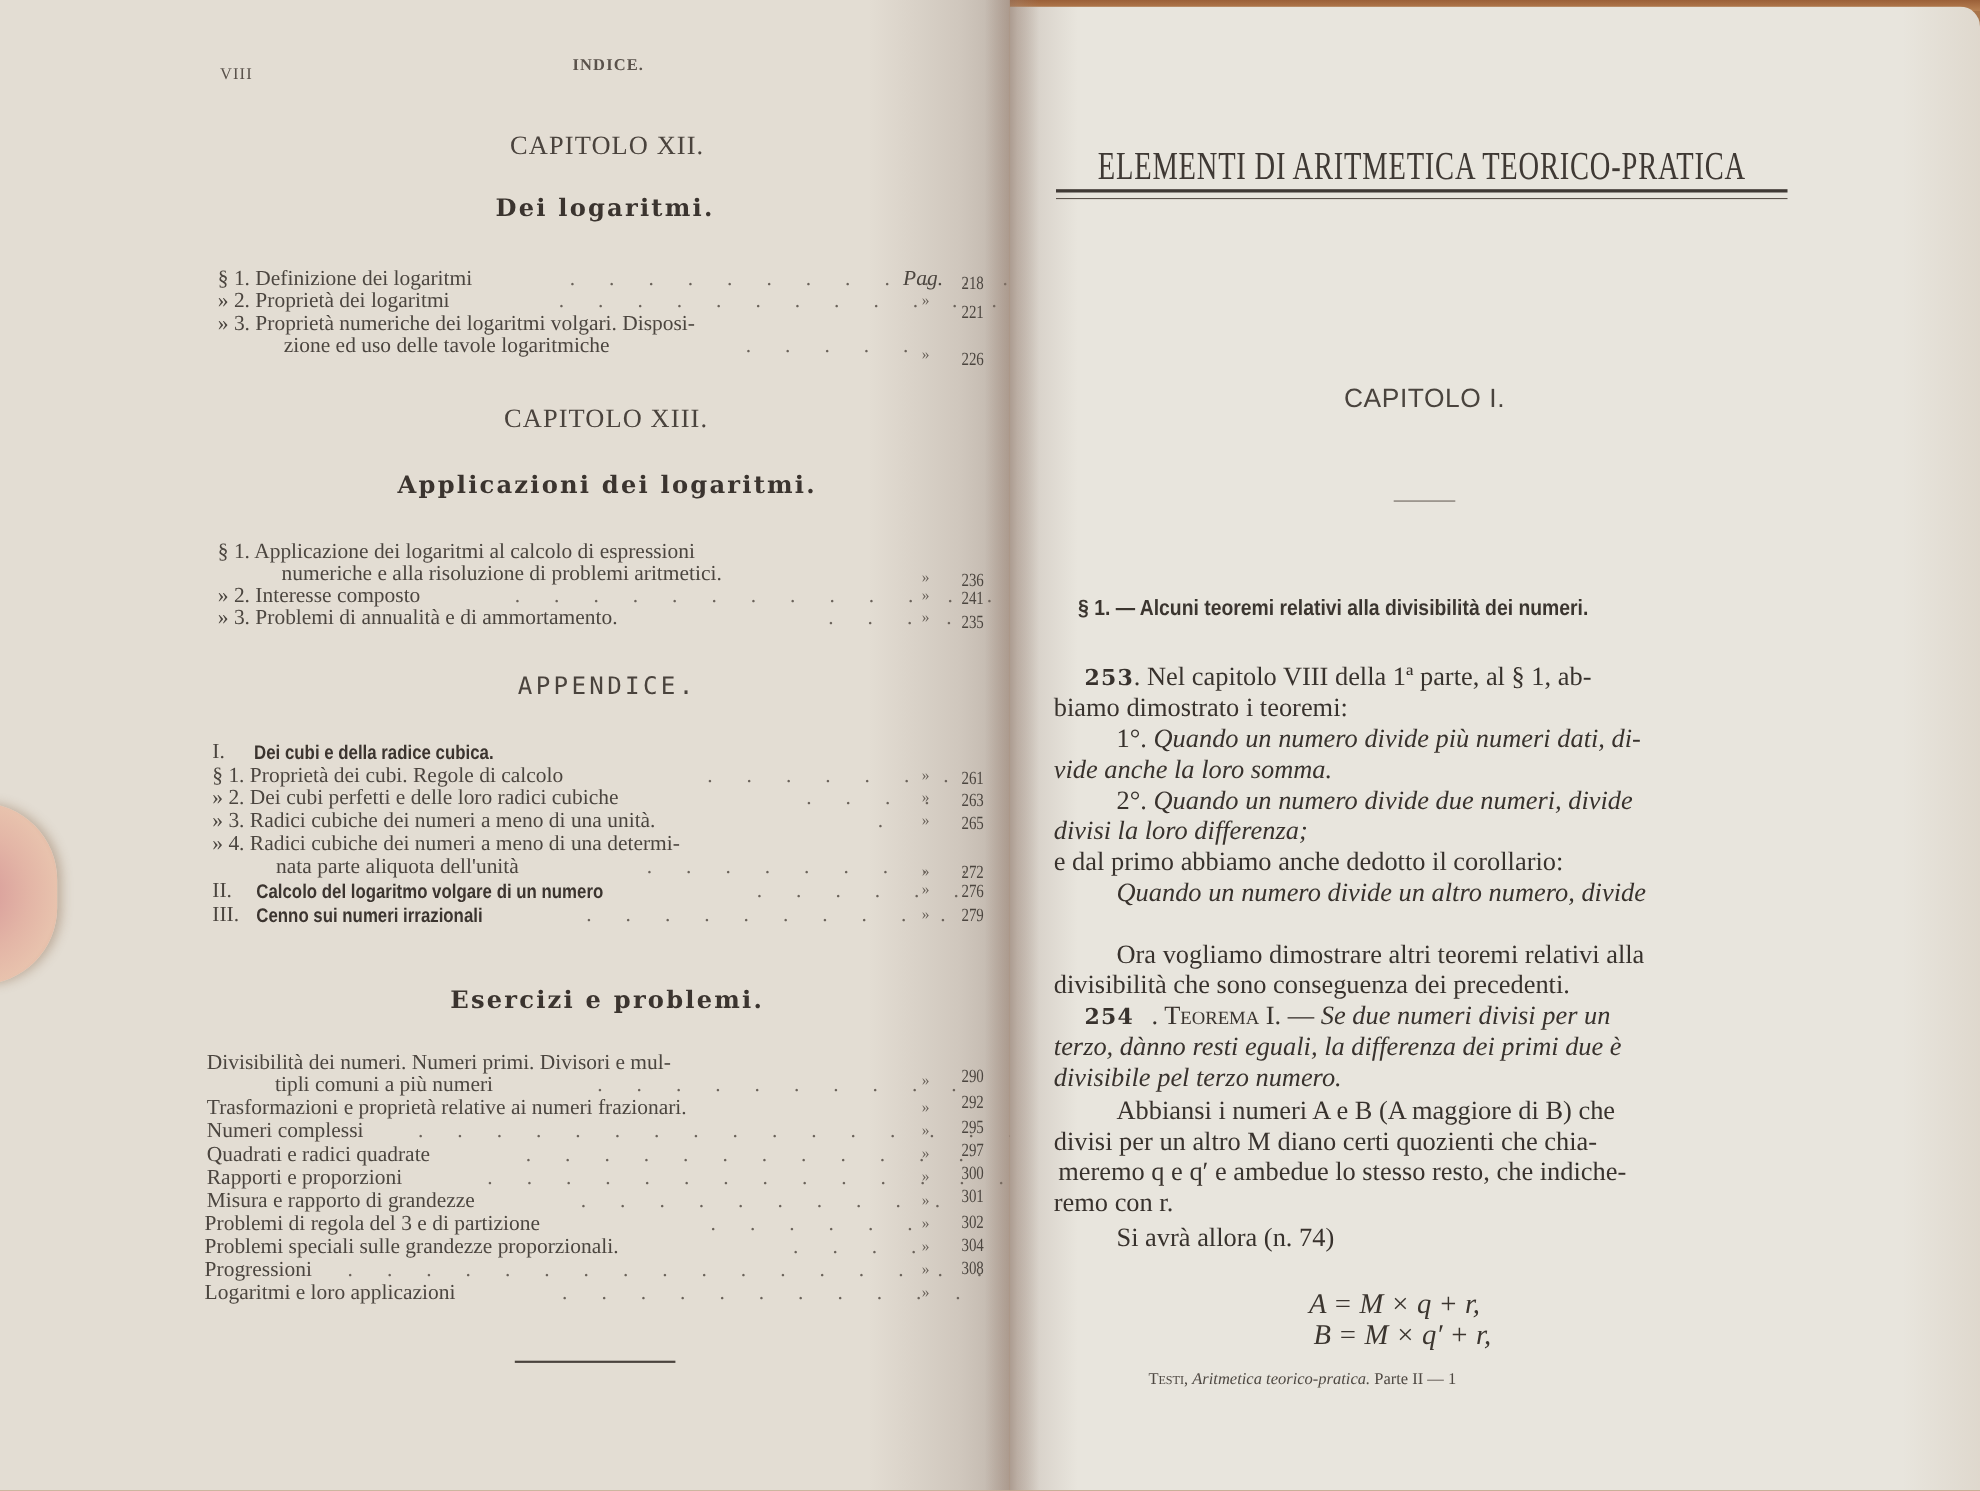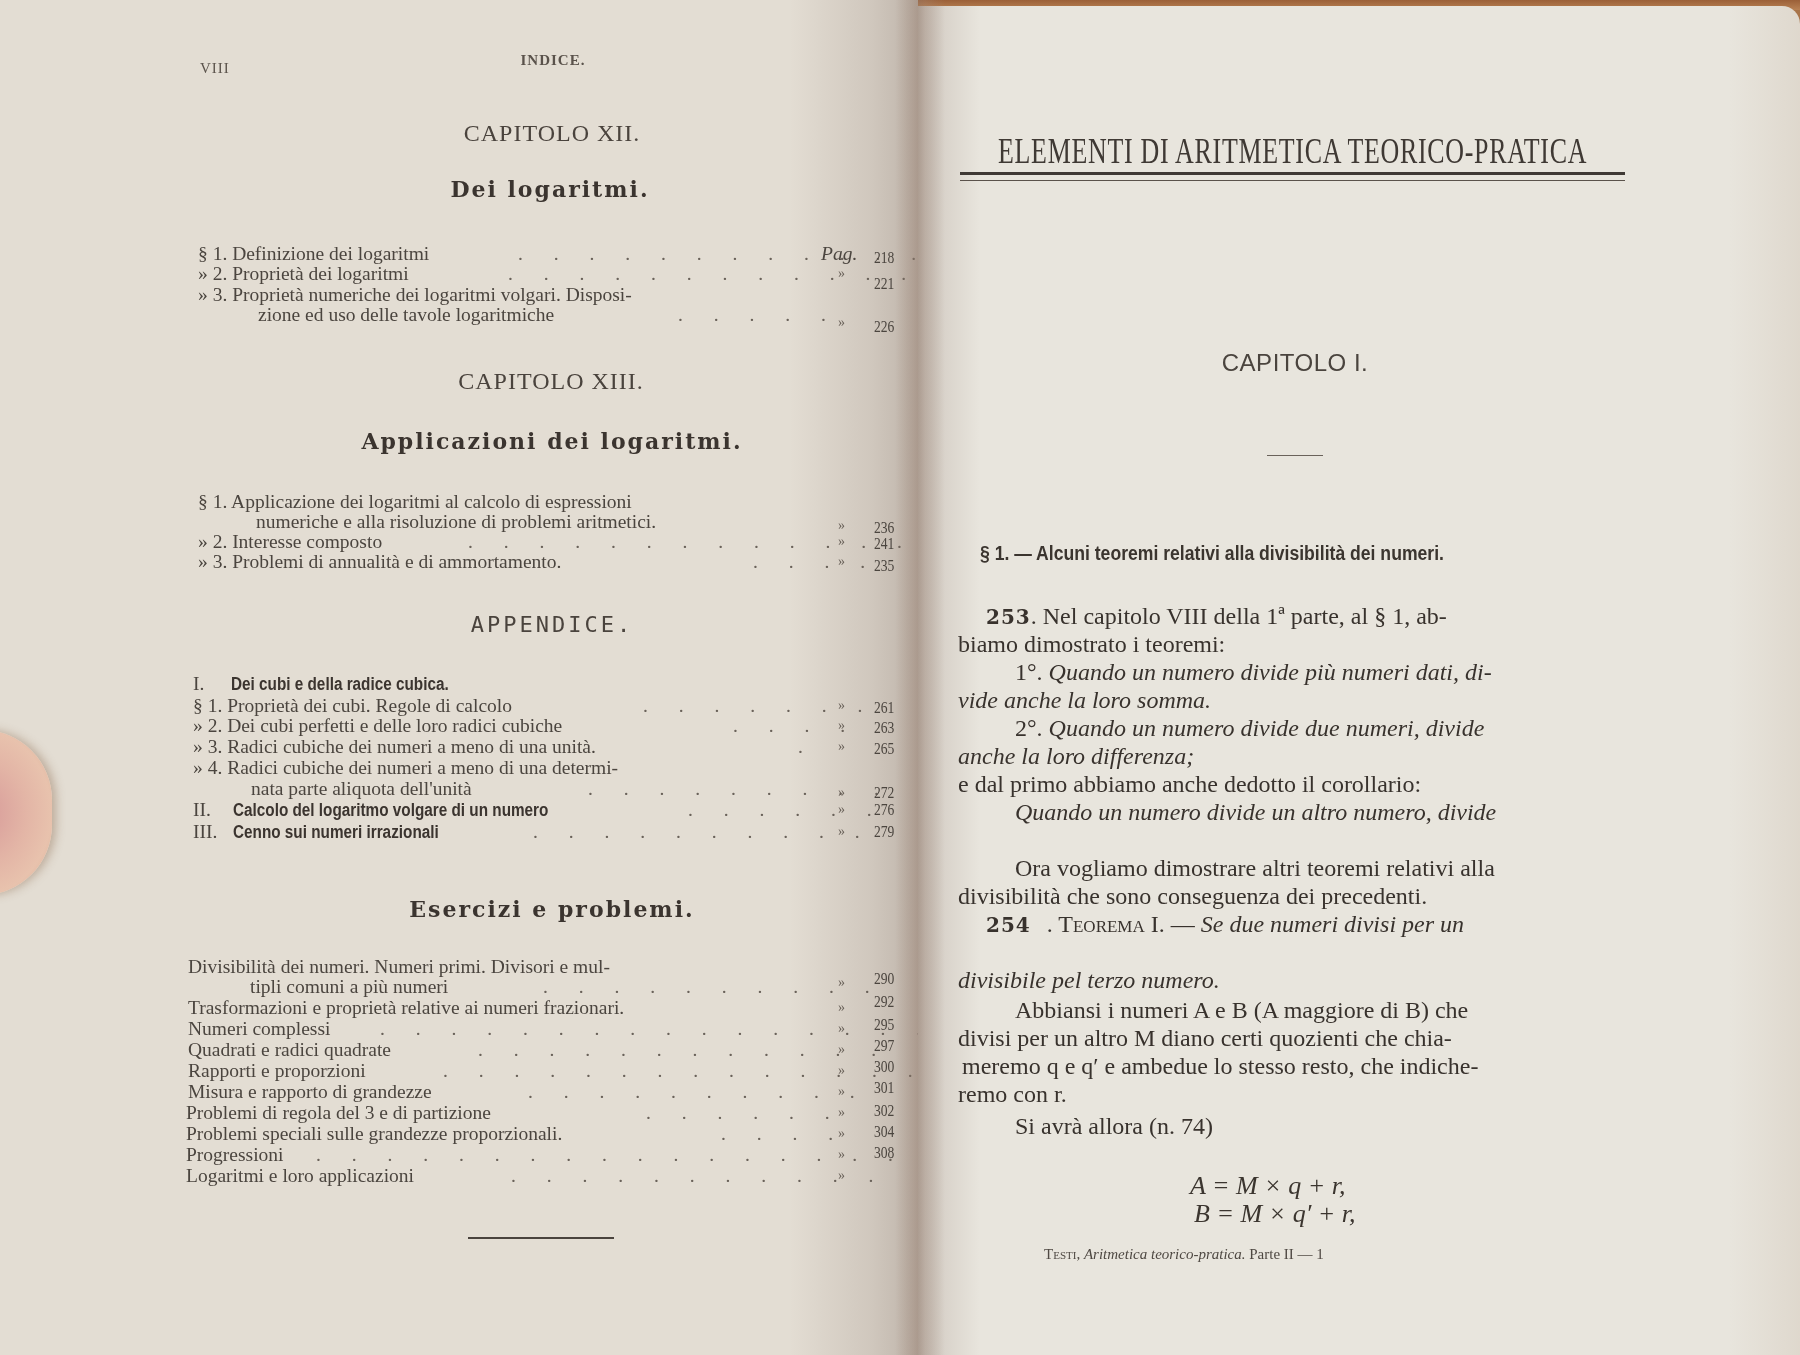--- a/index.html
+++ b/index.html
@@ -267,31 +267,32 @@
   <div class="body-line" style="left:40px;top:624px;">biamo dimostrato i teoremi:</div>
 
   <div class="body-line" style="left:97px;top:652px;">
     <span>1°.</span><i> Quando un numero divide più numeri dati, di-</i>
   </div>
   <div class="body-line" style="left:40px;top:680px;"><i>vide anche la loro somma.</i></div>
 
   <div class="body-line" style="left:97px;top:708px;">
     <span>2°.</span><i> Quando un numero divide due numeri, divide</i>
   </div>
-  <div class="body-line" style="left:40px;top:736px;"><i>anche la loro differenza;</i></div>
+  <div class="body-line" style="left:40px;top:736px;"><i>divisi la loro differenza;</i></div>
 
   <div class="body-line" style="left:40px;top:764px;">e dal primo abbiamo anche dedotto il corollario:</div>
   <div class="body-line" style="left:97px;top:792px;"><i>Quando un numero divide un altro numero, divide</i></div>
 
   <div class="body-line" style="left:97px;top:848px;">Ora vogliamo dimostrare altri teoremi relativi alla</div>
   <div class="body-line" style="left:40px;top:876px;">divisibilità che sono conseguenza dei precedenti.</div>
 
   <div class="body-line" style="left:68px;top:904px;">
     <span class="num-bold">254</span><span class="sc">. Teorema I. — </span><i>Se due numeri divisi per un</i>
   </div>
+  <div class="body-line" style="left:40px;top:932px;"><i>terzo, dànno resti eguali, la differenza dei primi due è</i></div>
   <div class="body-line" style="left:40px;top:960px;"><i>divisibile pel terzo numero.</i></div>
 
   <div class="body-line" style="left:97px;top:990px;">Abbiansi i numeri A e B (A maggiore di B) che</div>
   <div class="body-line" style="left:40px;top:1018px;">divisi per un altro M diano certi quozienti che chia-</div>
   <div class="body-line" style="left:44px;top:1046px;">meremo q e q′ e ambedue lo stesso resto, che indiche-</div>
   <div class="body-line" style="left:40px;top:1074px;">remo con r.</div>
 
   <div class="body-line" style="left:97px;top:1106px;">Si avrà allora (n. 74)</div>
 
   <div class="abs equation" style="left:272px;top:1166px;">A = M × q + r,</div>

